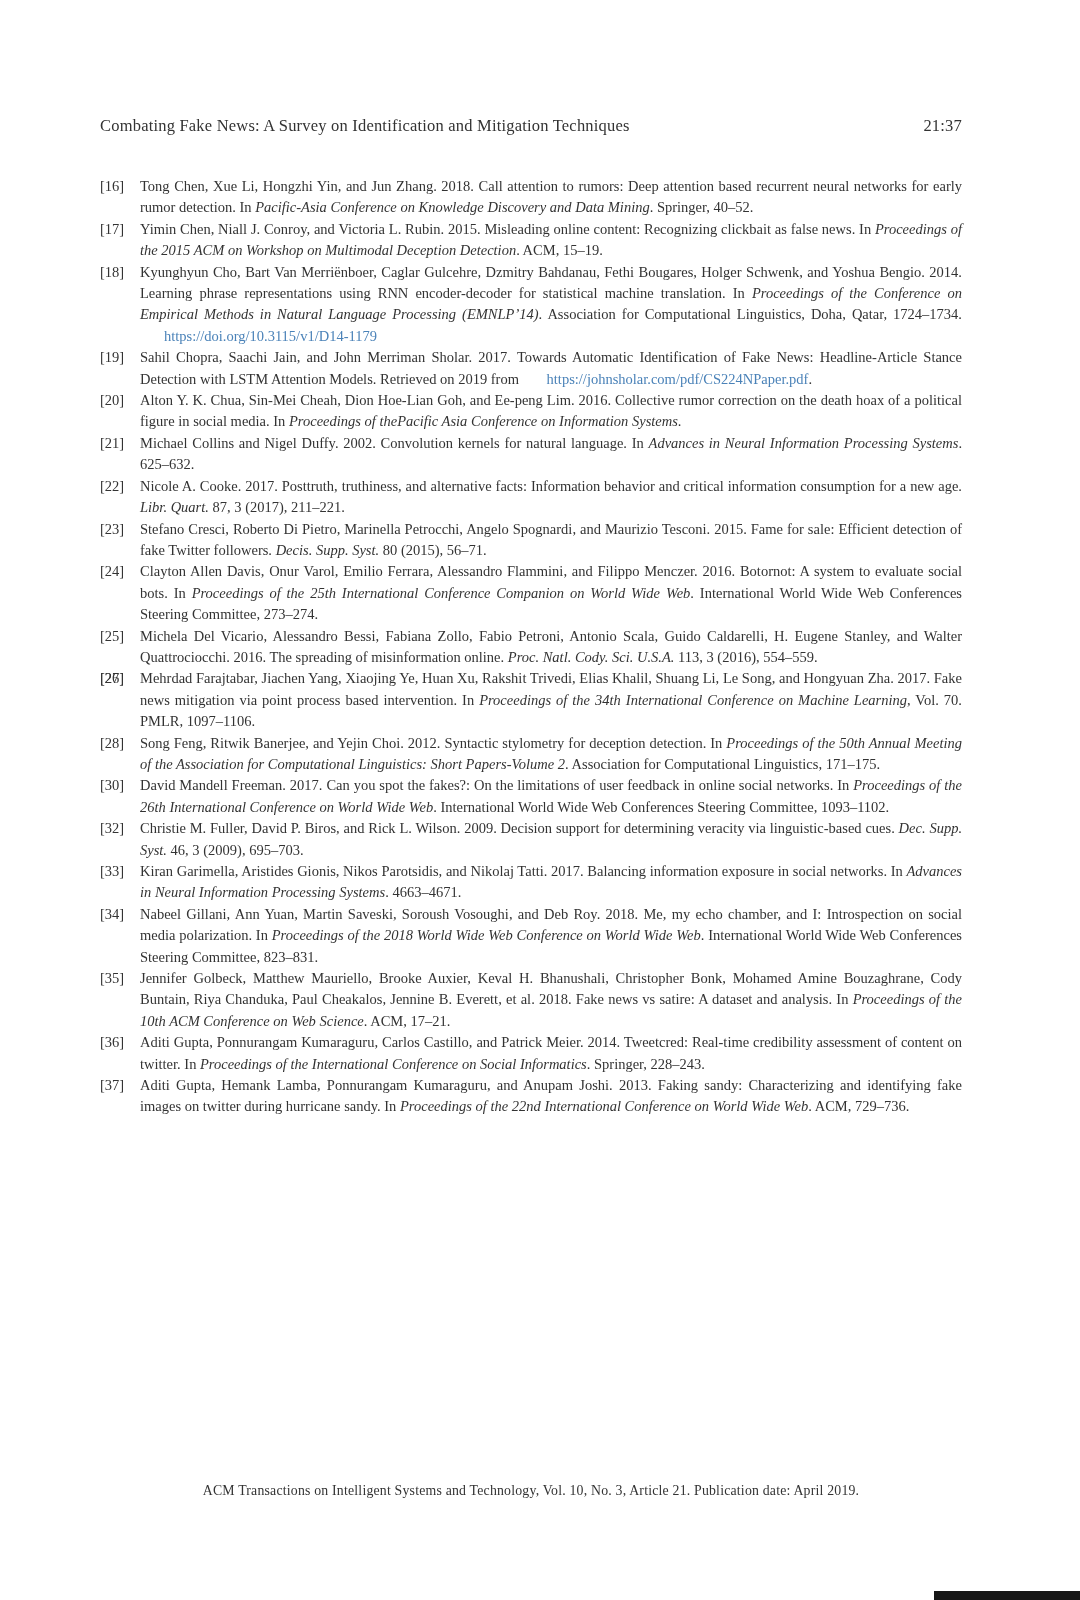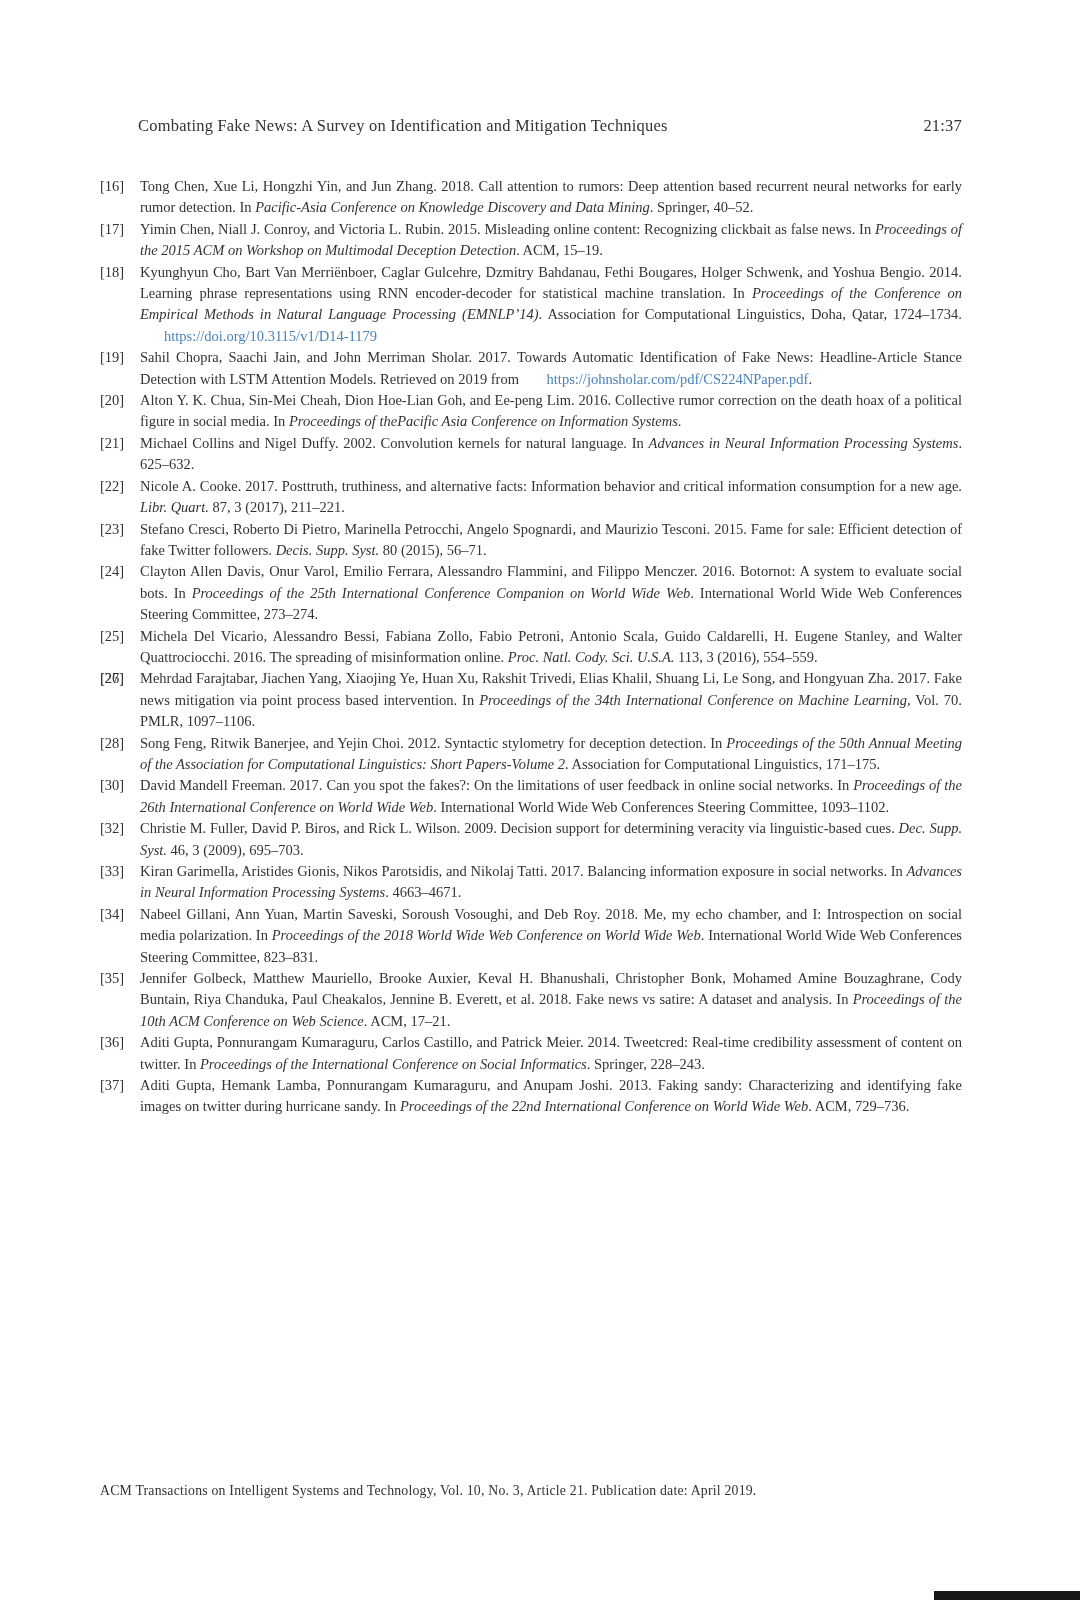--- a/index.html
+++ b/index.html
@@ -29,21 +29,20 @@
   .running-head {
     position: absolute;
     top: 116px;
     left: 100px;
     right: 118px;
     display: flex;
     justify-content: space-between;
     align-items: baseline;
     font-size: 16.5px;
     letter-spacing: 0.2px;
-    margin-left: 38px;
   }
   .rh-title { white-space: nowrap; }
   .rh-page { white-space: nowrap; }
   .ref-list {
     position: absolute;
     top: 176px;
     left: 100px;
     right: 118px;
     font-size: 14.5px;
     line-height: 21.4px;
@@ -63,20 +62,21 @@
   .lnk {
     color: var(--link-color, #4a82b8);
     cursor: pointer;
     margin-left: 24px;
   }
   .footer {
     position: absolute;
     top: 1483px;
     left: 100px;
     right: 118px;
+    text-align: center;
     font-size: 13.8px;
     letter-spacing: 0.2px;
   }
   .bottom-bar {
     position: absolute;
     right: 0;
     bottom: 0;
     width: 146px;
     height: 9px;
     background: #161616;

